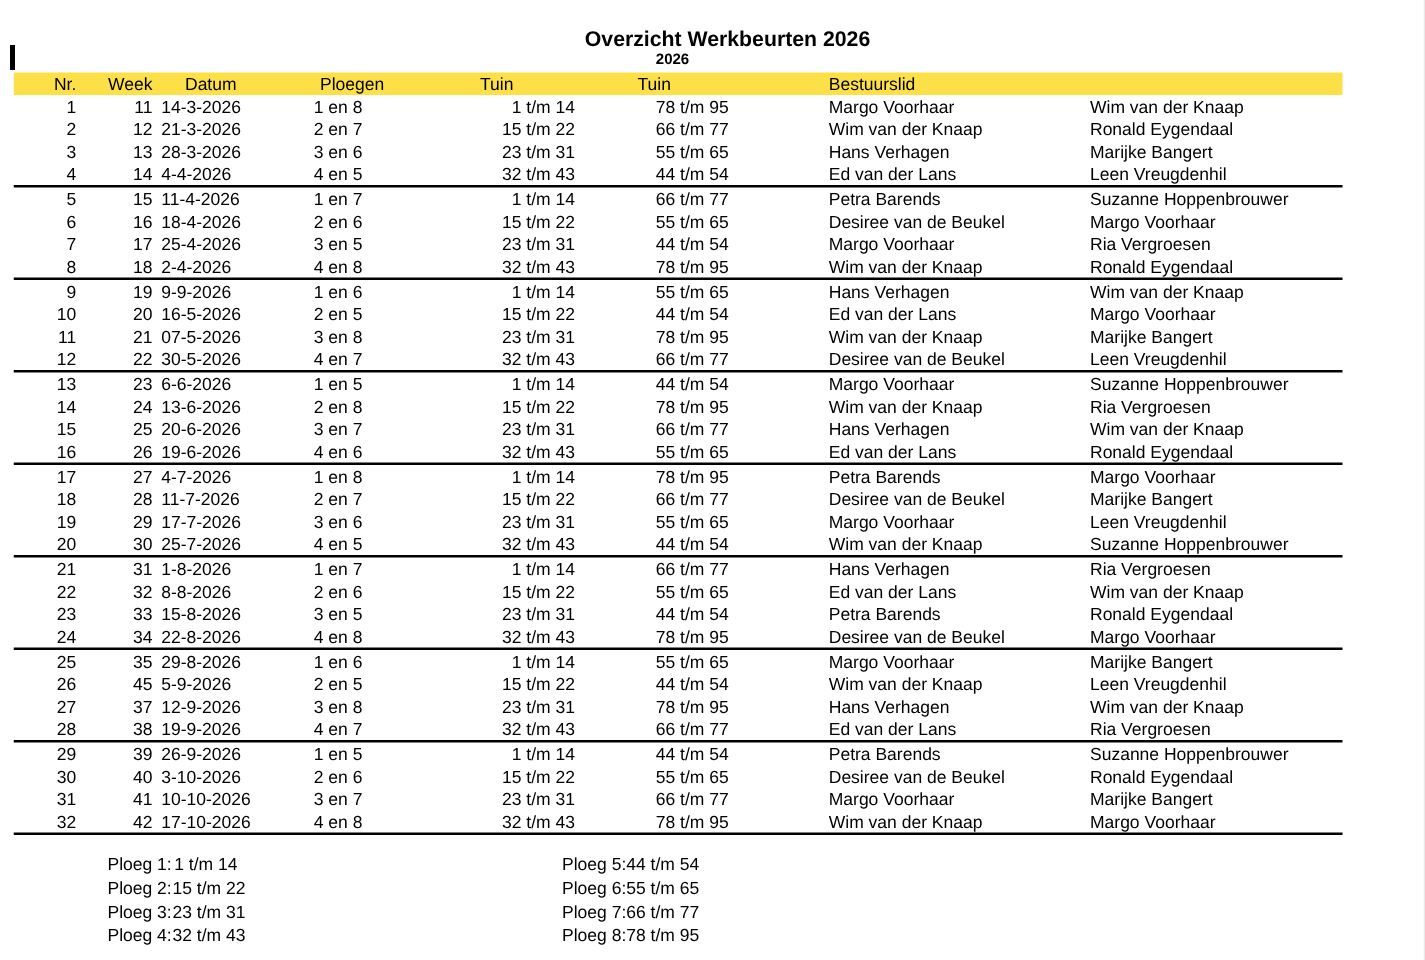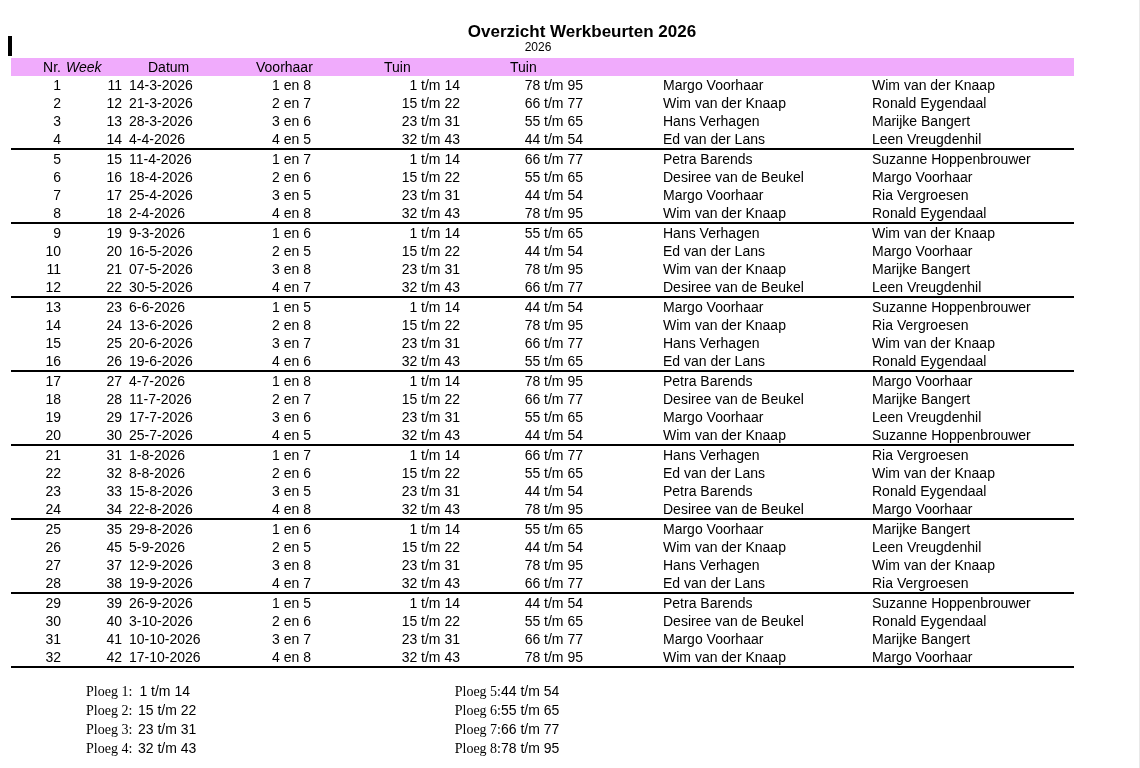--- a/index.html
+++ b/index.html
@@ -5,74 +5,75 @@
   html,body{margin:0;padding:0;}
   body{
     width:1140px;height:768px;background:#ffffff;position:relative;overflow:hidden;
     font-family:"Liberation Sans",sans-serif;color:#000;
     border-right:1px solid #e9e9e9;box-sizing:border-box;
   }
   .cursor-bar{position:absolute;left:8px;top:36px;width:4px;height:20px;background:#000;}
   .title{position:absolute;top:10px;left:0;width:1140px;text-align:center;
     font-size:17px;font-weight:bold;margin:12px;}
   .subtitle{position:absolute;top:40px;left:0;width:1076px;text-align:center;
-    font-size:12px;font-weight:normal;}
+    font-size:12px;font-weight:bold;}
   .sheet{position:absolute;left:11px;top:58px;width:1063px;}
   .grid-row{display:grid;grid-template-columns:55px 63px 122px 93px 120px 123px 72px 209px 206px;
     width:1063px;}
   .grid-row > div{box-sizing:border-box;white-space:nowrap;overflow:visible;font-size:14px;}
-  .header-row{background:#f0abfc;height:18px;line-height:18px;}
+  .header-row{background:#fde047;height:18px;line-height:18px;}
   .trow{height:18px;line-height:18px;box-sizing:content-box;}
   .trow.sep{border-bottom:2px solid #000;}
   
   .c-nr{text-align:right;padding-right:5px;}
   .c-week{text-align:right;padding-right:7px;}
   .c-datum{padding-right:4px;}
-  .c-ploegen{text-align:center;padding-right:12px;}
+  .c-ploegen{text-align:left;padding-right:12px;}
   .c-tuin1{text-align:right;padding-right:4px;}
   .c-tuin2{text-align:right;padding-right:4px;}
   .c-ploegleider{text-align:left;padding-left:4px;}
   .c-bestuurslid{text-align:left;padding-left:4px;}
   
   .h-nr{text-align:right;padding-right:5px;}
-  .h-week{text-align:left;padding-right:7px;font-style:italic;}
+  .h-week{text-align:right;padding-right:7px;}
   .h-datum{text-align:left;padding-left:19px;}
   .h-ploegen{text-align:left;padding-left:5px;}
   .h-tuin1{text-align:left;padding-left:40px;}
   .h-tuin2{text-align:left;padding-left:46px;}
   .h-ploegleider{text-align:left;padding-left:4px;}
   .h-bestuurslid{text-align:left;padding-left:4px;}
   
   .legend{position:absolute;top:682px;left:0;width:1140px;font-size:14px;}
   .legend-col{position:absolute;top:0;}
   .legend-col.left{left:86px;}
   .legend-col.right{left:444px;}
   .legend-row{height:19px;line-height:19px;white-space:nowrap;}
-  .legend-row .l-label{display:inline-block;width:52px;font-family:Liberation Serif, serif;}
+  .legend-row .l-label{display:inline-block;width:52px;}
   .legend-col.right .legend-row .l-label{width:57px;text-align:right;}
   .legend-row .l-value{display:inline-block;width:52px;text-align:right;white-space:nowrap;}
   .legend-col.right .legend-row .l-value{width:auto;text-align:left;}
 </style>
 </head>
 <body>
 
 <div class="cursor-bar"></div>
 
 <h1 class="title">Overzicht Werkbeurten 2026</h1>
 <div class="subtitle">2026</div>
 
 <div class="sheet">
   <div class="grid-row header-row">
     <div class="h-nr">Nr.</div>
     <div class="h-week">Week</div>
     <div class="h-datum">Datum</div>
-    <div class="h-ploegen">Voorhaar</div>
+    <div class="h-ploegen">Ploegen</div>
     <div class="h-tuin1">Tuin</div>
     <div class="h-tuin2">Tuin</div>
     <div></div>
+    <div class="h-bestuurslid">Bestuurslid</div>
   </div>
   <div id="table-body">
       <div class="grid-row trow">
         <div class="c-nr">1</div>
         <div class="c-week">11</div>
         <div class="c-datum">14-3-2026</div>
         <div class="c-ploegen">1 en 8</div>
         <div class="c-tuin1">1 t/m 14</div>
         <div class="c-tuin2">78 t/m 95</div>
         <div></div>
@@ -152,21 +153,21 @@
         <div class="c-ploegen">4 en 8</div>
         <div class="c-tuin1">32 t/m 43</div>
         <div class="c-tuin2">78 t/m 95</div>
         <div></div>
         <div class="c-ploegleider">Wim van der Knaap</div>
         <div class="c-bestuurslid">Ronald Eygendaal</div>
       </div>
       <div class="grid-row trow">
         <div class="c-nr">9</div>
         <div class="c-week">19</div>
-        <div class="c-datum">9-3-2026</div>
+        <div class="c-datum">9-9-2026</div>
         <div class="c-ploegen">1 en 6</div>
         <div class="c-tuin1">1 t/m 14</div>
         <div class="c-tuin2">55 t/m 65</div>
         <div></div>
         <div class="c-ploegleider">Hans Verhagen</div>
         <div class="c-bestuurslid">Wim van der Knaap</div>
       </div>
       <div class="grid-row trow">
         <div class="c-nr">10</div>
         <div class="c-week">20</div>

